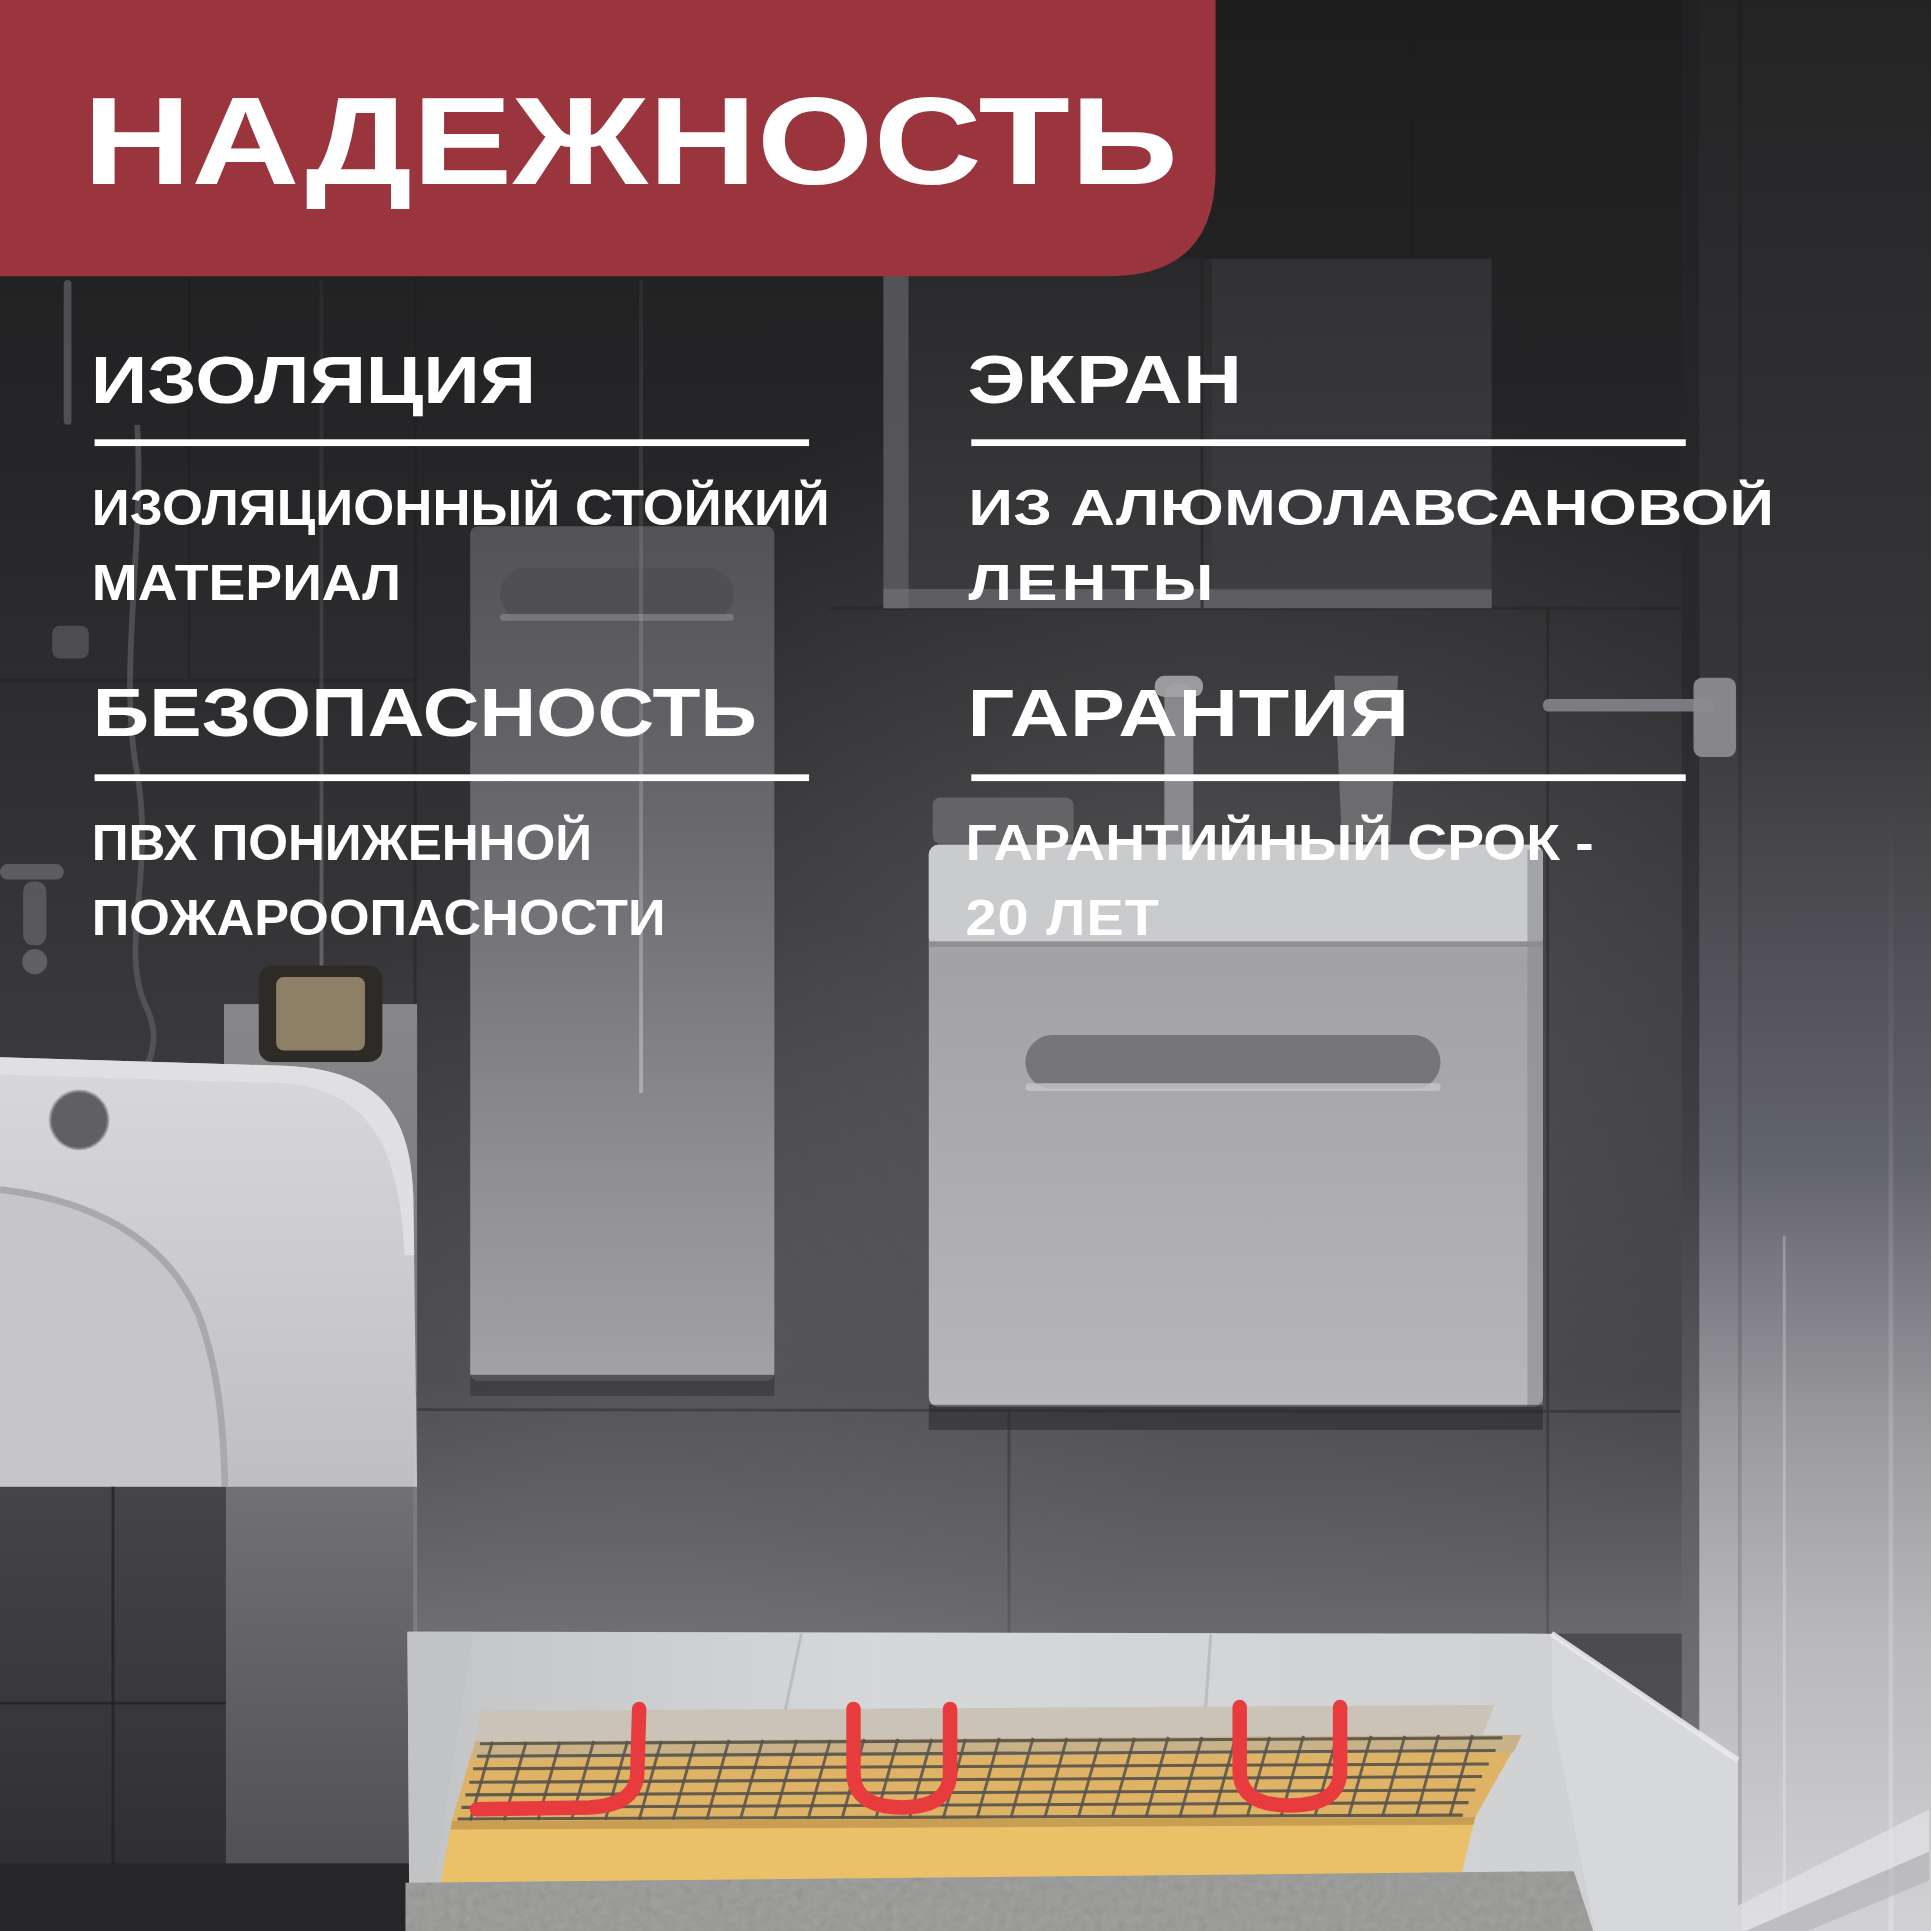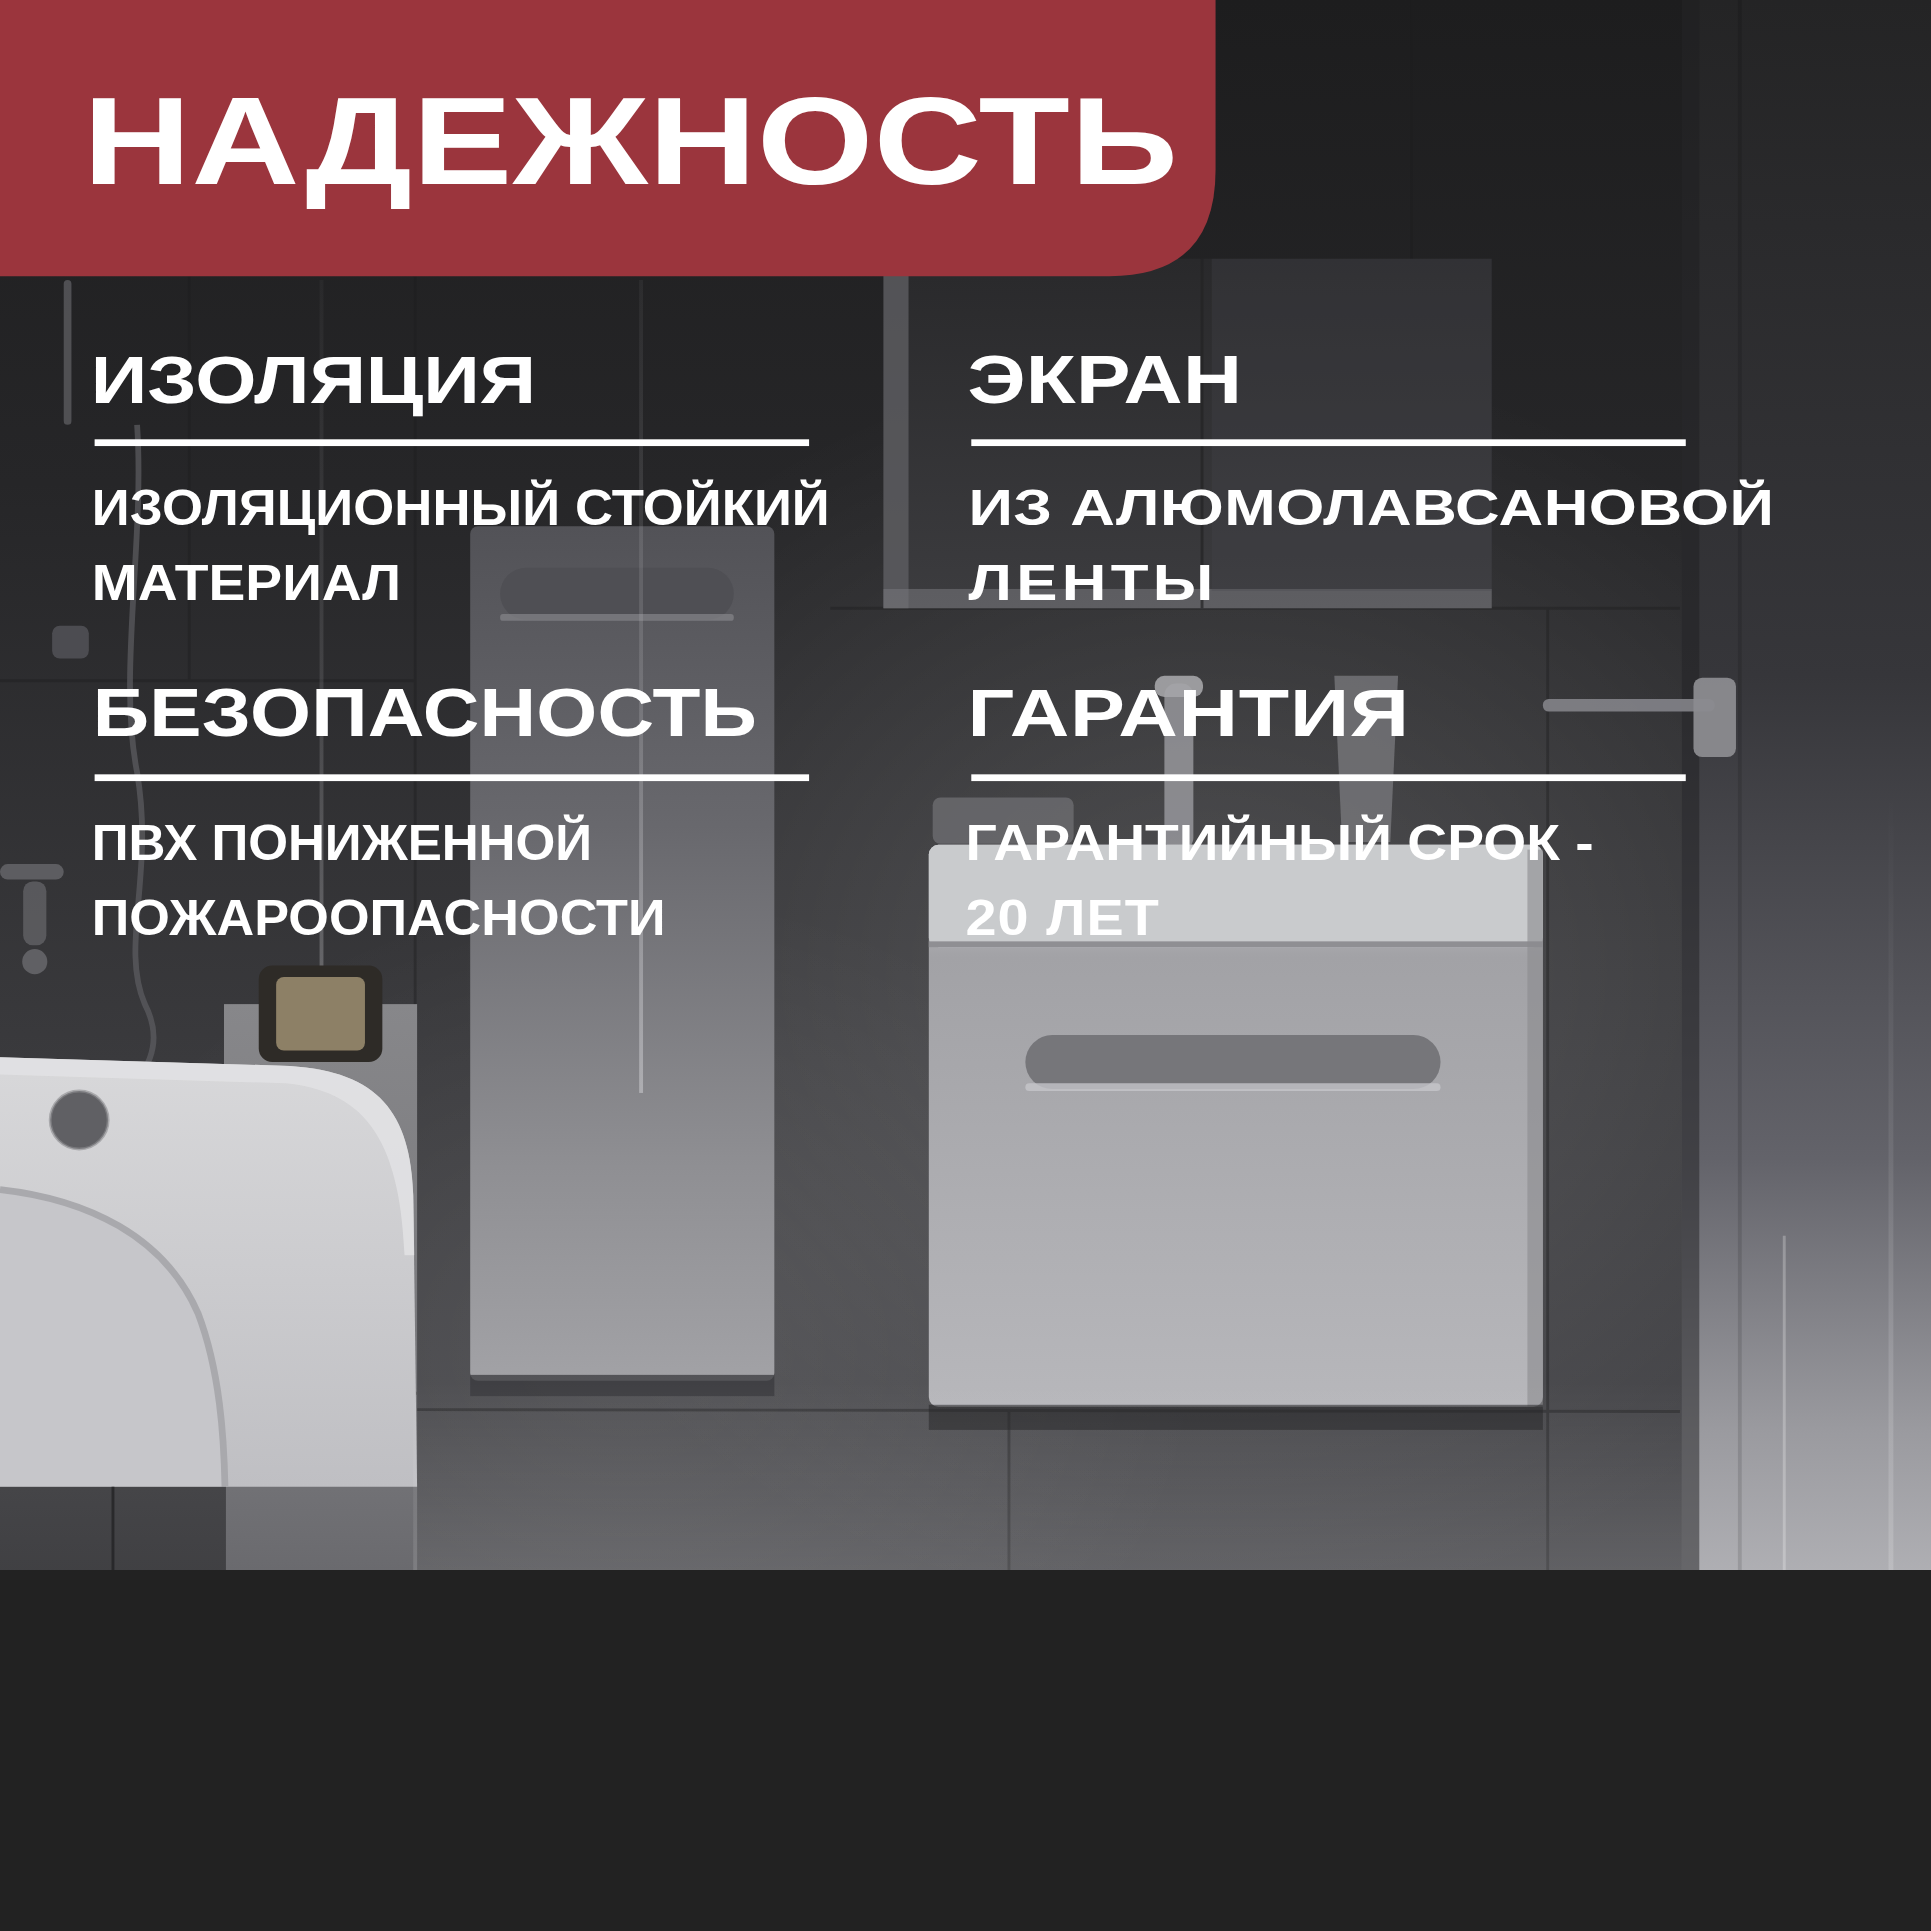--- a/index.html
+++ b/index.html
@@ -1,16 +1,16 @@
 <!DOCTYPE html>
 <html><head>
 <meta charset="utf-8">
 <style>
   html,body{margin:0;padding:0;background:#222;}
-  #page{position:relative;width:1931px;height:1570px;overflow:hidden;font-family:"Liberation Sans",sans-serif;}
+  #page{position:relative;width:1931px;height:1931px;overflow:hidden;font-family:"Liberation Sans",sans-serif;}
   svg{position:absolute;left:0;top:0;}
   text{font-family:"Liberation Sans",sans-serif;font-weight:bold;fill:#ffffff;}
 </style>
 </head>
 <body>
 <div id="page">
 <svg width="1931" height="1931" viewBox="0 0 2000 2000">
 <defs>
   <linearGradient id="wallG" x1="0" y1="0" x2="0" y2="1">
     <stop offset="0" stop-color="#1d1d1e"></stop>

